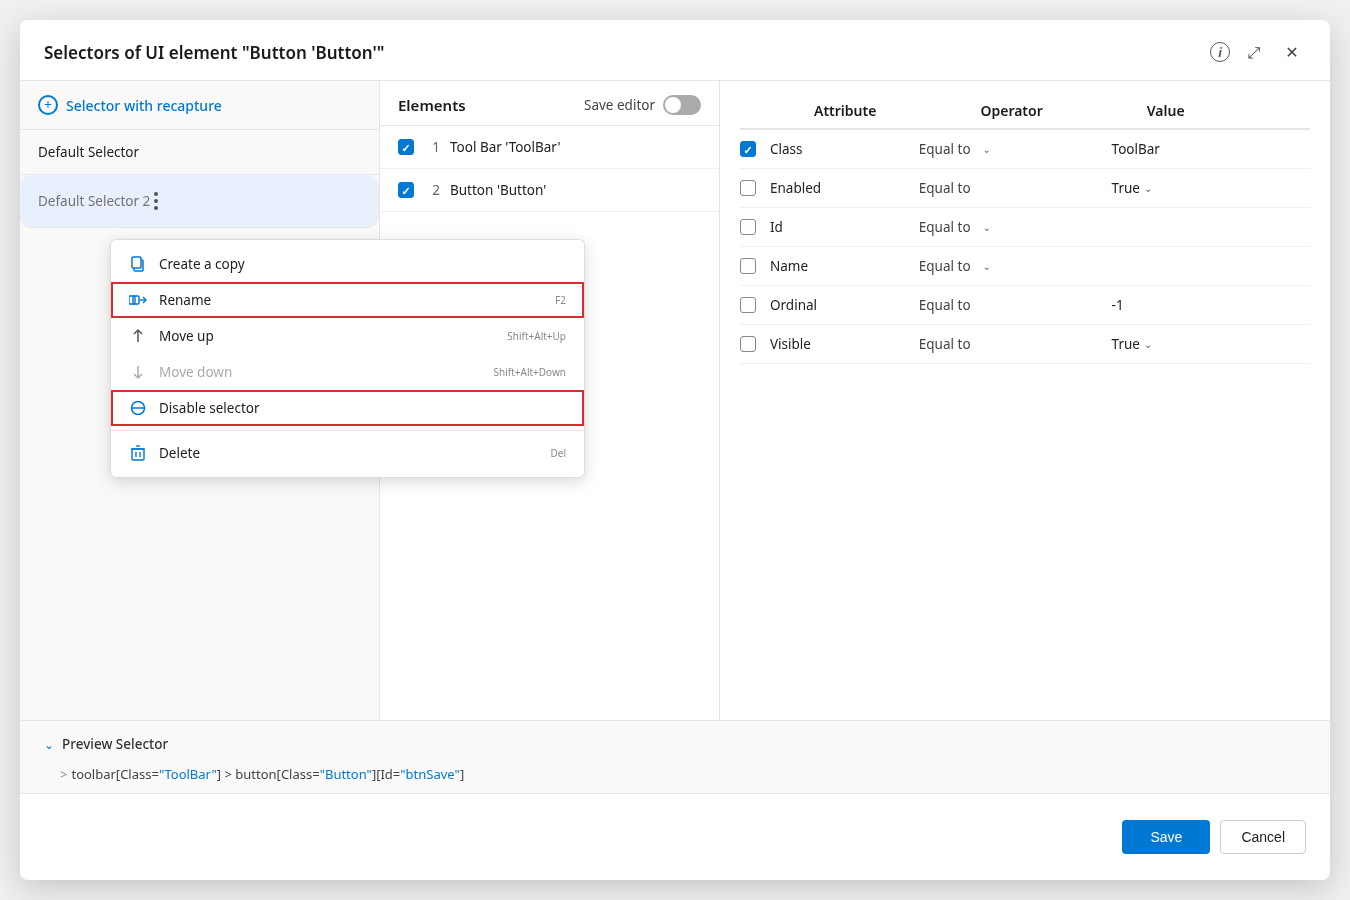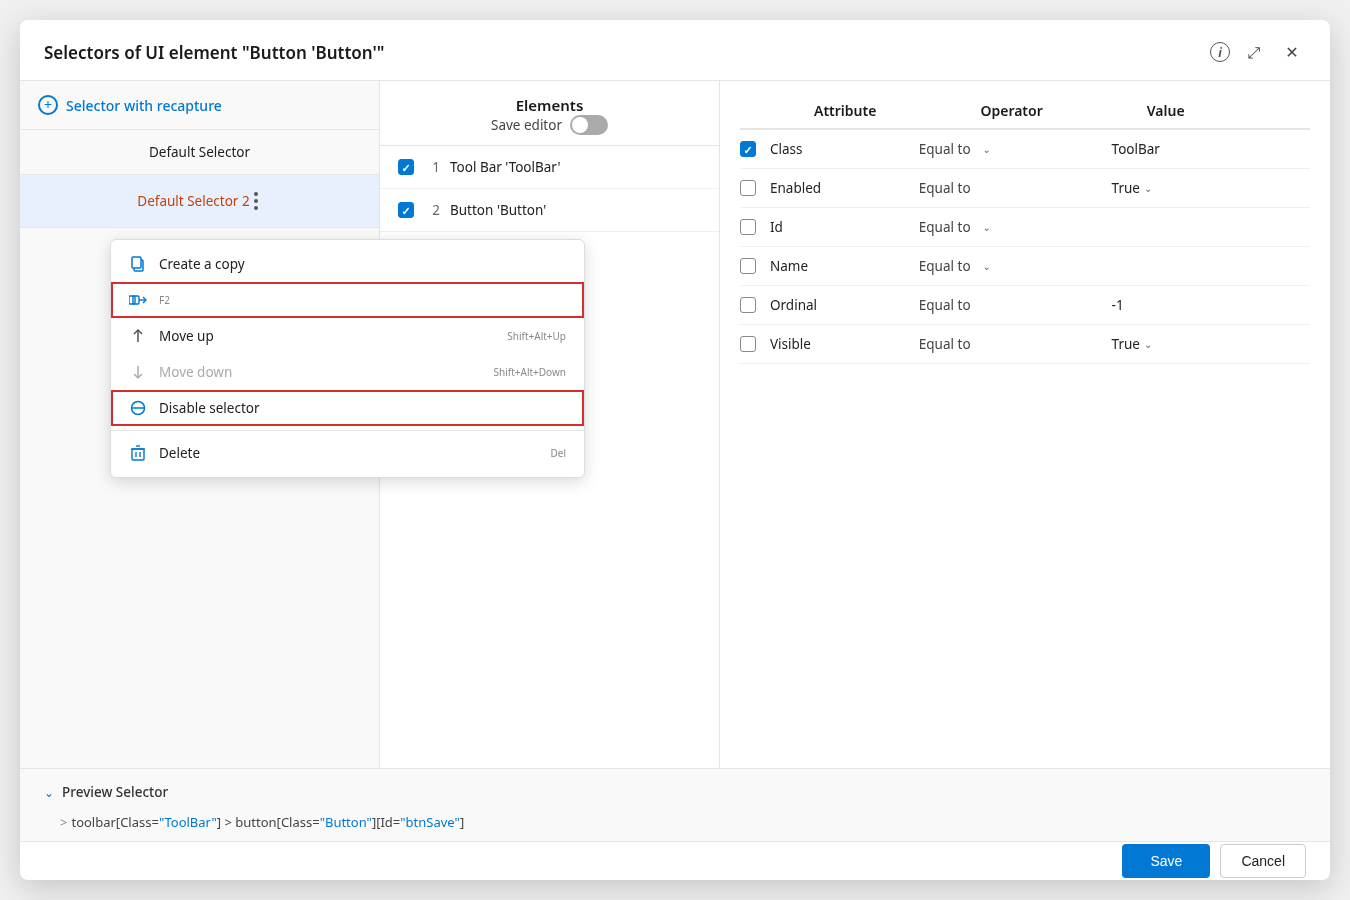--- a/index.html
+++ b/index.html
@@ -103,25 +103,26 @@
       line-height: 1;
     }
     .selector-item {
       padding: 13px 18px;
       cursor: pointer;
       border-bottom: 1px solid #e8e8e8;
       font-size: 13.5px;
       color: #222;
       display: flex;
       align-items: center;
-      justify-content: center;
+      justify-content: flex-start;
     }
     .selector-item.selected {
       background: #e8f0fe;
-      color: #c2410c;
+      color: #737373;
+      border-radius: 12px;
     }
     .three-dots {
       display: flex;
       flex-direction: column;
       gap: 3px;
       cursor: pointer;
       padding: 4px;
       border-radius: 3px;
     }
     .three-dots span {
@@ -176,21 +177,20 @@
       display: flex;
       flex-direction: column;
       flex-shrink: 0;
     }
     .elements-header {
       display: flex;
       align-items: center;
       justify-content: space-between;
       padding: 14px 18px 10px;
       border-bottom: 1px solid #e5e5e5;
-      flex-direction: column;
     }
     .elements-title {
       font-size: 15px;
       font-weight: 600;
       color: #1a1a1a;
     }
     .text-editor-row {
       display: flex;
       align-items: center;
       gap: 8px;
@@ -312,21 +312,21 @@
       gap: 4px;
     }
     .preview-arrow { color: #888; }
     .highlight-blue { color: #0078d4; }
 
     
     .dialog-footer {
       display: flex;
       justify-content: flex-end;
       gap: 10px;
-      padding: 2px 24px;
+      padding: 26px 24px;
       border-top: 1px solid #e5e5e5;
       flex-shrink: 0;
     }
     .btn-save {
       background: #0078d4;
       color: #fff;
       border: none;
       padding: 8px 28px;
       border-radius: 4px;
       font-size: 14px;
@@ -404,20 +404,21 @@
 
         <div class="menu-item highlighted">
           <span class="menu-icon rename-icon">
             <svg width="18" height="14" viewBox="0 0 18 14" fill="none">
               <rect x="0" y="3" width="6" height="8" rx="1" stroke="#0078d4" stroke-width="1.4" fill="none"></rect>
               <rect x="4" y="3" width="6" height="8" rx="1" stroke="#0078d4" stroke-width="1.4" fill="none"></rect>
               <line x1="10" y1="7" x2="17" y2="7" stroke="#0078d4" stroke-width="1.4"></line>
               <polyline points="14,4 17,7 14,10" stroke="#0078d4" stroke-width="1.4" fill="none"></polyline>
             </svg>
           </span>
+          <span class="menu-item-label">Rename</span>
           <span class="menu-item-shortcut">F2</span>
         </div>
 
         <div class="menu-item">
           <span class="menu-icon">
             <svg width="12" height="16" viewBox="0 0 12 16" fill="none">
               <line x1="6" y1="14" x2="6" y2="2" stroke="#555" stroke-width="1.5"></line>
               <polyline points="2,6 6,2 10,6" stroke="#555" stroke-width="1.5" fill="none"></polyline>
             </svg>
           </span>

